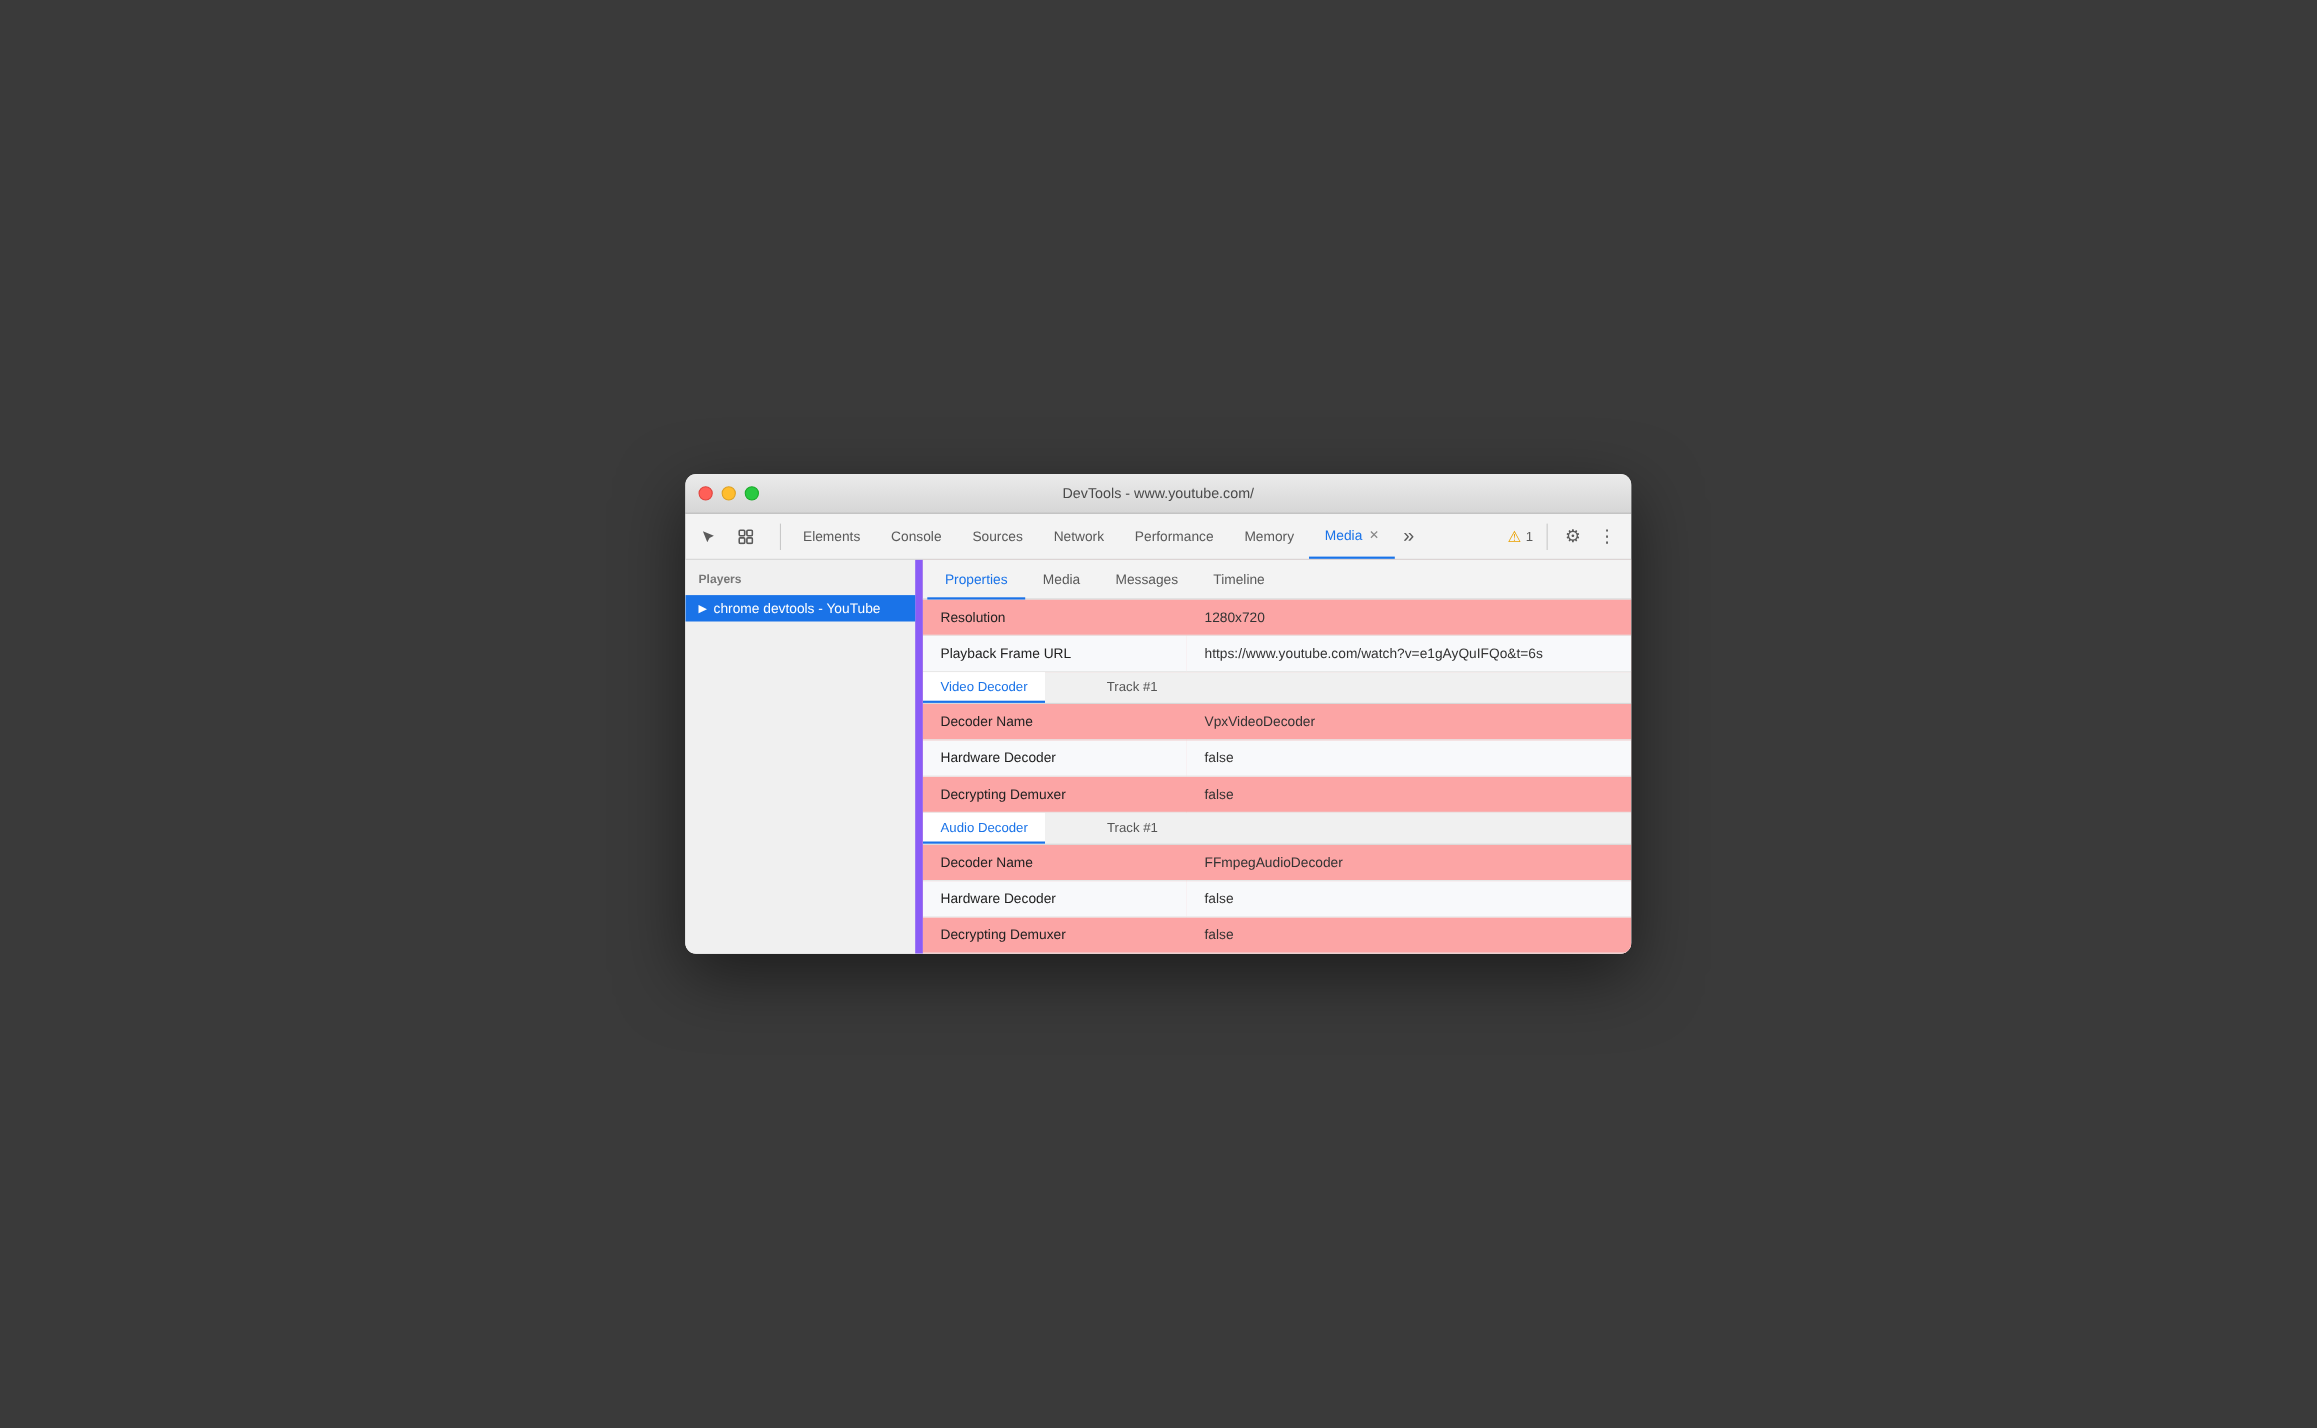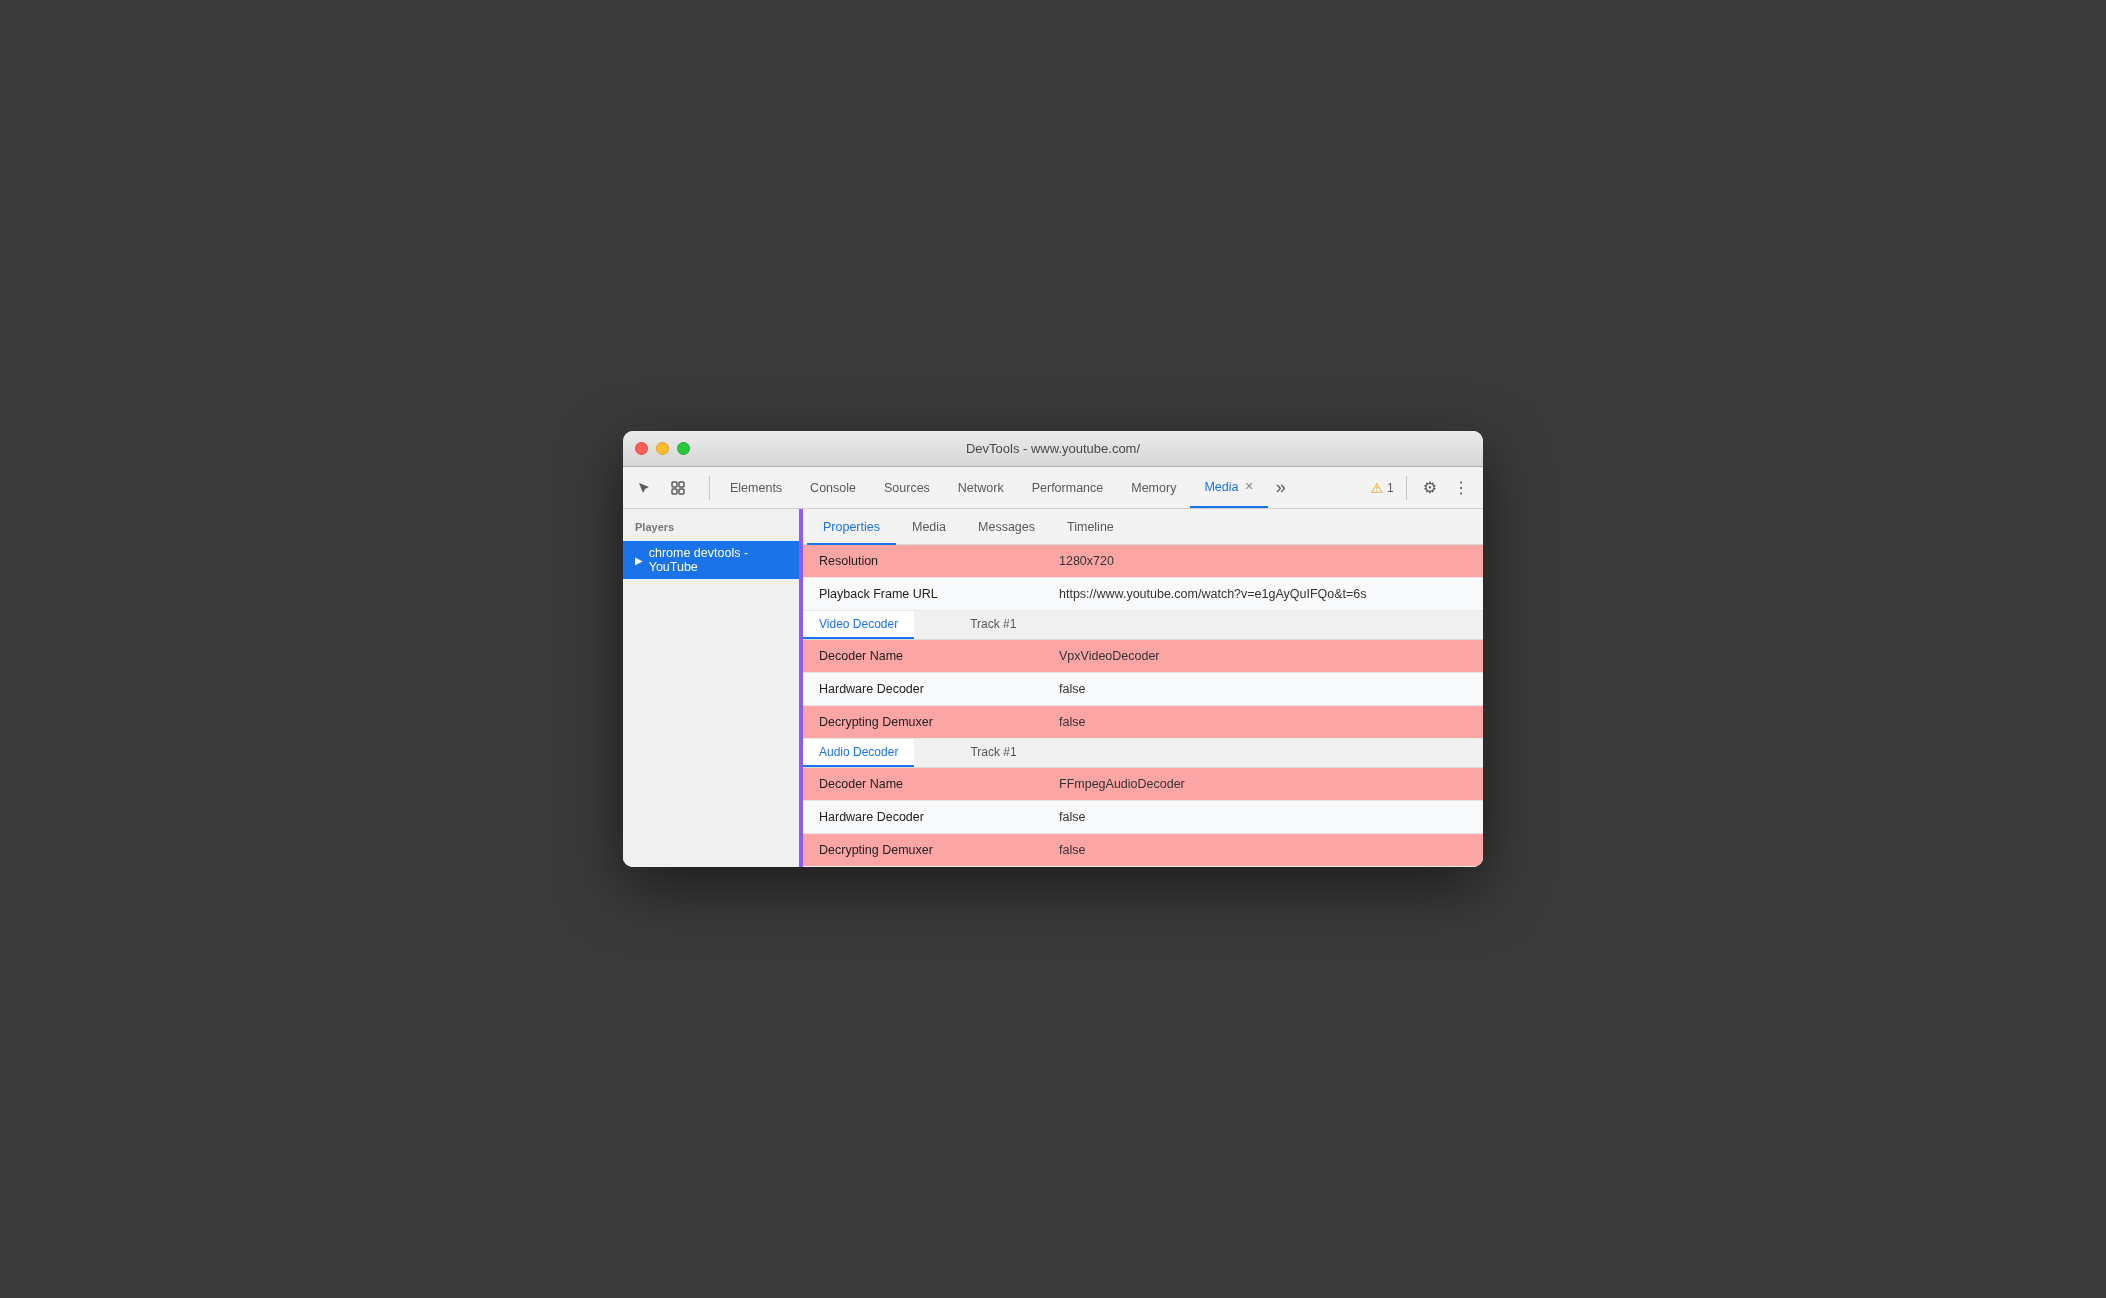--- a/index.html
+++ b/index.html
@@ -143,23 +143,23 @@
     }
 
     
     .main {
       display: flex;
       height: calc(100% - 78px);
       background: #f5f5f5;
     }
     
     .sidebar {
-      width: 180px;
+      width: 216px;
       background: #f0f0f0;
-      border-right: 4px solid #8b5cf6;
+      border-right: 7px solid #8b5cf6;
       padding: 8px 0;
       flex-shrink: 0;
     }
     .sidebar-header {
       padding: 4px 12px 8px;
       font-size: 11px;
       color: #777;
       font-weight: 600;
       text-transform: none;
     }

